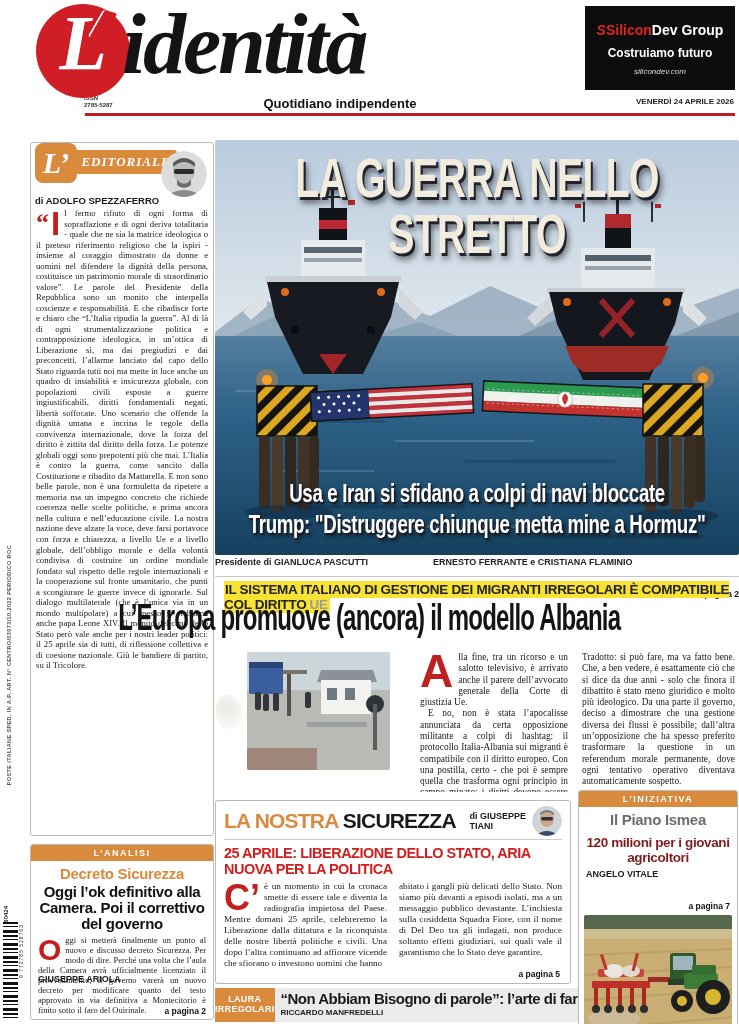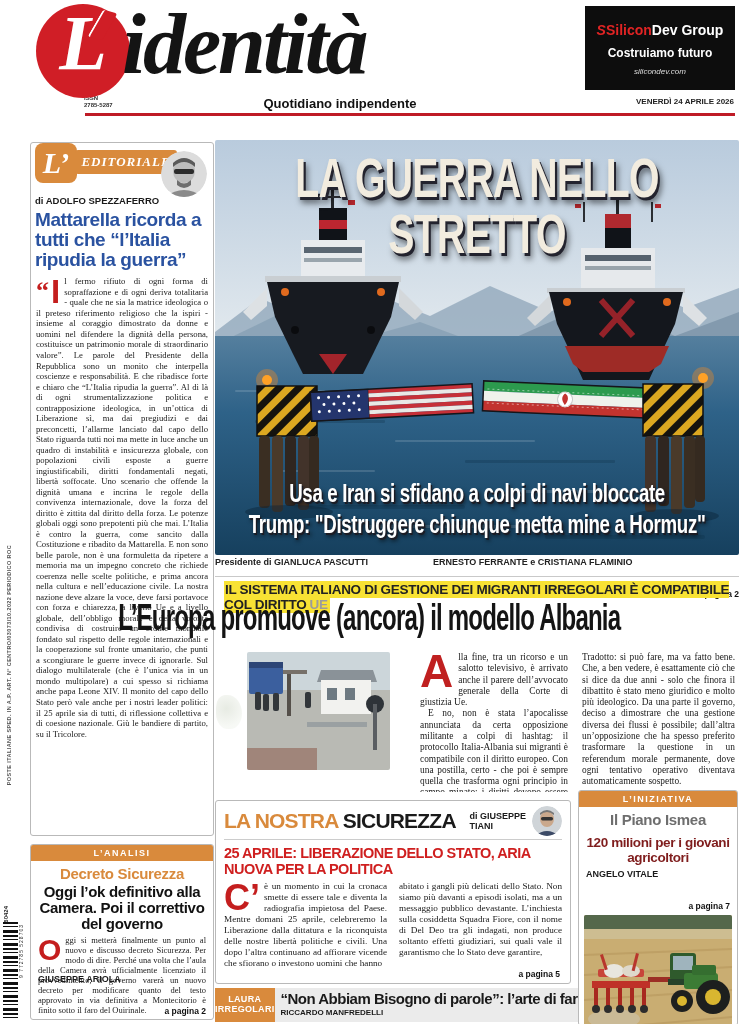--- a/index.html
+++ b/index.html
@@ -171,21 +171,20 @@
           <circle cx="23" cy="23" r="23" fill="#dcdcdc"></circle>
           <ellipse cx="23" cy="20" rx="11" ry="12" fill="#bdbdbd"></ellipse>
           <path d="M12 16 Q23 6 34 16 L34 12 Q23 2 12 12 Z" fill="#5a5a5a"></path>
           <rect x="13" y="18" width="20" height="5" rx="2" fill="#2b2b2b"></rect>
           <path d="M16 29 Q23 36 30 29 L30 34 Q23 40 16 34 Z" fill="#6e6e6e"></path>
           <path d="M4 46 Q23 32 42 46 Z" fill="#8a8a8a"></path>
         </svg>
       </div>
     </div>
     <div class="edi-byline">di ADOLFO SPEZZAFERRO</div>
-    <div class="edi-headline">Mattarella ricorda a tutti che “l’Italia ripudia la guerra”</div>
     <div class="edi-body">
       <span class="dropq">“</span><span class="dropcap">I</span><span>l fermo rifiuto di ogni forma di sopraffazione e di ogni deriva totalitaria - quale che ne sia la matrice ideologica o il preteso riferimento religioso che la ispiri - insieme al coraggio dimostrato da donne e uomini nel difendere la dignità della persona, costituisce un patrimonio morale di straordinario valore”. Le parole del Presidente della Repubblica sono un monito che interpella coscienze e responsabilità. E che ribadisce forte e chiaro che “L’Italia ripudia la guerra”. Al di là di ogni strumentalizzazione politica e contrapposizione ideologica, in un’ottica di Liberazione sì, ma dai pregiudizi e dai preconcetti, l’allarme lanciato dal capo dello Stato riguarda tutti noi ma mette in luce anche un quadro di instabilità e insicurezza globale, con popolazioni civili esposte a guerre ingiustificabili, diritti fondamentali negati, libertà soffocate. Uno scenario che offende la dignità umana e incrina le regole della convivenza internazionale, dove la forza del diritto è zittita dal diritto della forza. Le potenze globali oggi sono prepotenti più che mai. L’Italia è contro la guerra, come sancito dalla Costituzione e ribadito da Mattarella. E non sono belle parole, non è una formuletta da ripetere a memoria ma un impegno concreto che richiede coerenza nelle scelte politiche, e prima ancora nella cultura e nell’educazione civile. La nostra nazione deve alzare la voce, deve farsi portavoce con forza e chiarezza, a livello Ue e a livello globale, dell’obbligo morale e della volontà condivisa di costruire un ordine mondiale fondato sul rispetto delle regole internazionali e la cooperazione sul fronte umanitario, che punti a scongiurare le guerre invece di ignorarle. Sul dialogo multilaterale (che è l’unica via in un mondo multipolare) a cui spesso si richiama anche papa Leone XIV. Il monito del capo dello Stato però vale anche per i nostri leader politici: il 25 aprile sia di tutti, di riflessione collettiva e di coesione nazionale. Giù le bandiere di partito, su il Tricolore.</span>
     </div>
   </div>
 
   <div class="box-analisi frame">
     <div class="banner">L’ANALISI</div>
     <div class="ana-kicker">Decreto Sicurezza</div>
     <div class="ana-headline">Oggi l’ok definitivo alla Camera. Poi il correttivo del governo</div>
     <div class="ana-body">

